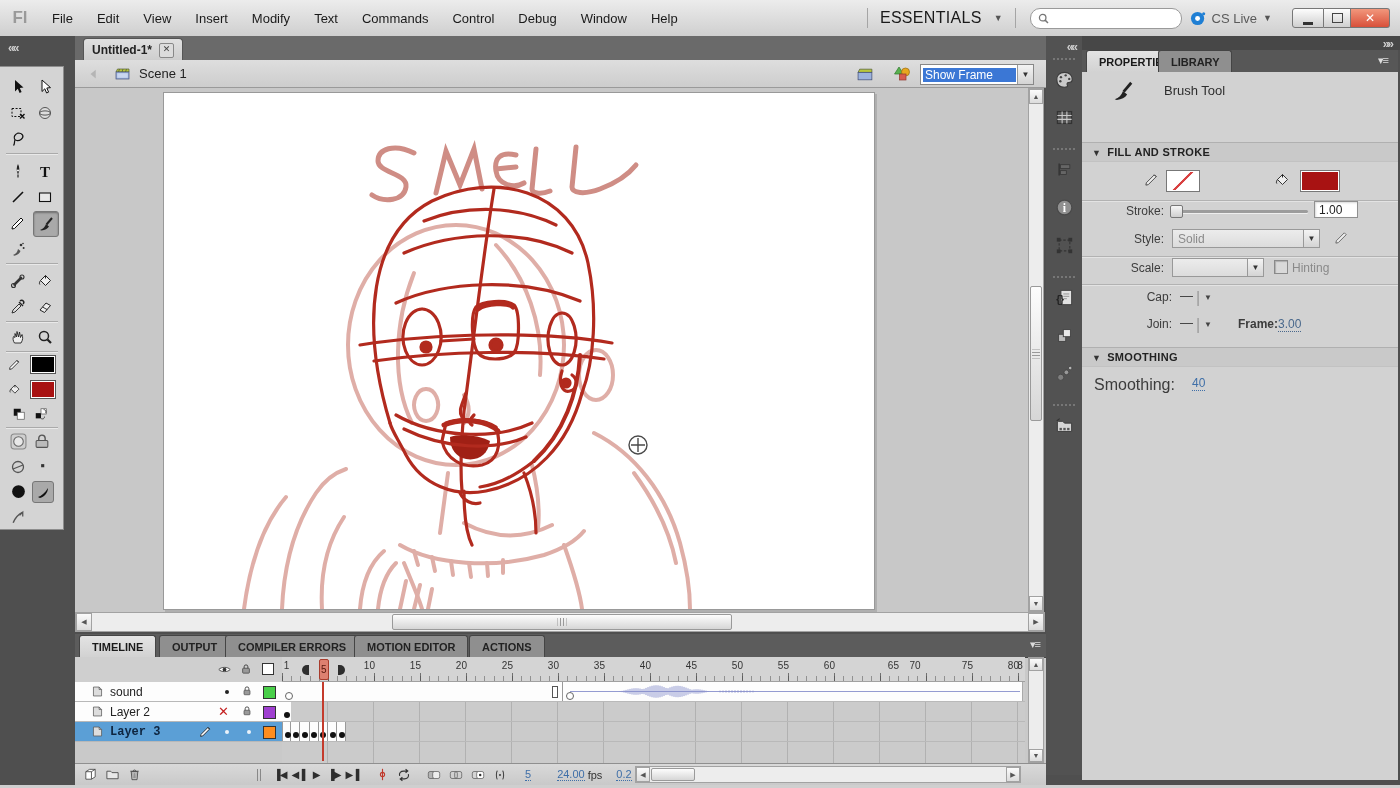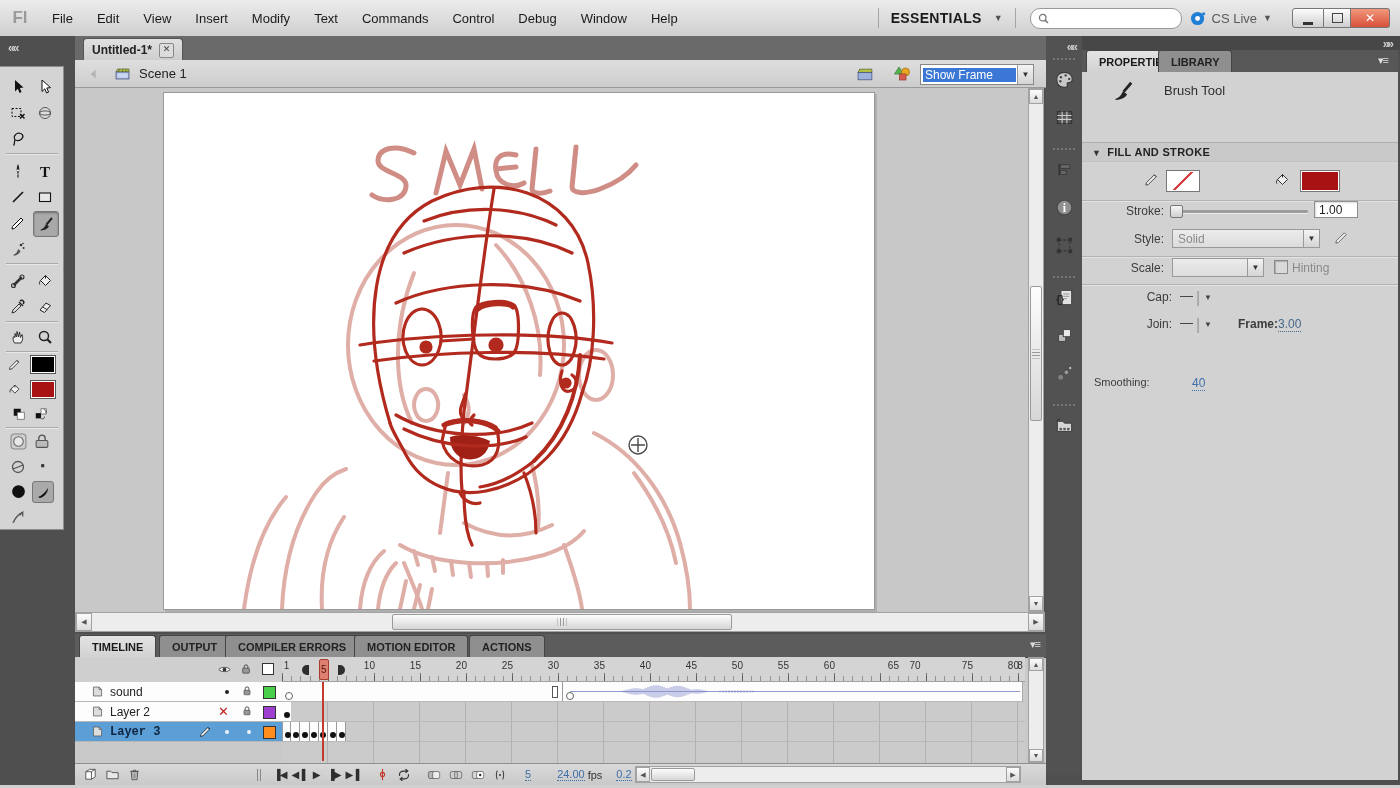--- a/index.html
+++ b/index.html
@@ -8,21 +8,21 @@
        background:#4f4f4f;user-select:none;}
   .abs{position:absolute;}
   svg{display:block;}
   
   #menubar{left:0;top:0;width:1400px;height:36px;
     background:linear-gradient(#ececec,#cfcfcf);border-bottom:1px solid #8f8f8f;
     display:flex;align-items:center;}
   #fl-logo{width:40px;text-align:center;font-size:17px;font-weight:bold;color:#9a9a9a;}
   .menu-item{padding:0 12px;font-size:13px;color:#1a1a1a;line-height:35px;cursor:default;}
   .vsep{width:1px;height:20px;background:#a5a5a5;margin:0 6px;}
-  #workspace-btn{font-size:14px;font-weight:bold;letter-spacing:.3px;padding:0 6px;}
+  #workspace-btn{font-size:16px;font-weight:normal;letter-spacing:.3px;padding:0 6px;}
   #workspace-caret,#cslive-caret{font-size:9px;color:#555;padding:0 6px;}
   #search-box{width:138px;height:19px;background:#fff;border:1px solid #9a9a9a;border-radius:10px;
     display:flex;align-items:center;padding:0 6px;margin:0 8px;}
   #cslive{display:flex;align-items:center;font-size:13px;color:#5a5a5a;gap:5px;}
   #win-controls{display:flex;margin:0 10px 0 14px;}
   .win-btn{height:18px;border:1px solid #777;background:linear-gradient(#fdfdfd,#cfcfcf);
     display:flex;align-items:center;justify-content:center;font-size:10px;color:#333;}
   #win-min{width:30px;border-radius:3px 0 0 3px;}
   #win-restore{width:26px;border-left:none;}
   #win-close{width:38px;border-left:none;border-radius:0 3px 3px 0;
@@ -653,22 +653,23 @@
     <span class="abs" style="left:114px;top:239px;color:#999">|</span>
     <span class="abs dd-mini" style="left:122px;top:243px">▼</span>
 
     <span class="prop-label" style="left:0;top:267px;width:90px">Join:</span>
     <span class="abs cap-dash" style="left:98px;top:265px">—</span>
     <span class="abs" style="left:114px;top:266px;color:#999">|</span>
     <span class="abs dd-mini" style="left:122px;top:270px">▼</span>
     <span class="abs" style="left:156px;top:267px;font-size:12px;color:#3c3c3c;font-weight:bold">Frame:</span>
     <span class="abs link-val" style="left:196px;top:267px">3.00</span>
 
-
-    <span class="abs" style="left:12px;top:326px;font-size:11px;color:#3c3c3c">Smoothing:</span>
+    <div class="section-hdr" style="top:297px"><span class="tri">▼</span><span>SMOOTHING</span></div>
+
+    <span class="abs" style="left:12px;top:326px;font-size:16px;color:#3c3c3c">Smoothing:</span>
     <span class="abs link-val" style="left:110px;top:326px;color:#3f6fa8;border-color:#3f6fa8">40</span>
   </div>
 
   <div id="timeline" class="abs">
     <div id="tl-tabs">
         <div class="panel-tab active" style="left: 4px; top: 1px; height: 22px;">TIMELINE</div>
         <div class="panel-tab inactive" style="left: 84px; top: 1px; height: 22px;">OUTPUT</div>
         <div class="panel-tab inactive" style="left: 150px; top: 1px; height: 22px;">COMPILER ERRORS</div>
         <div class="panel-tab inactive" style="left: 279px; top: 1px; height: 22px;">MOTION EDITOR</div>
         <div class="panel-tab inactive" style="left: 394px; top: 1px; height: 22px;">ACTIONS</div>

